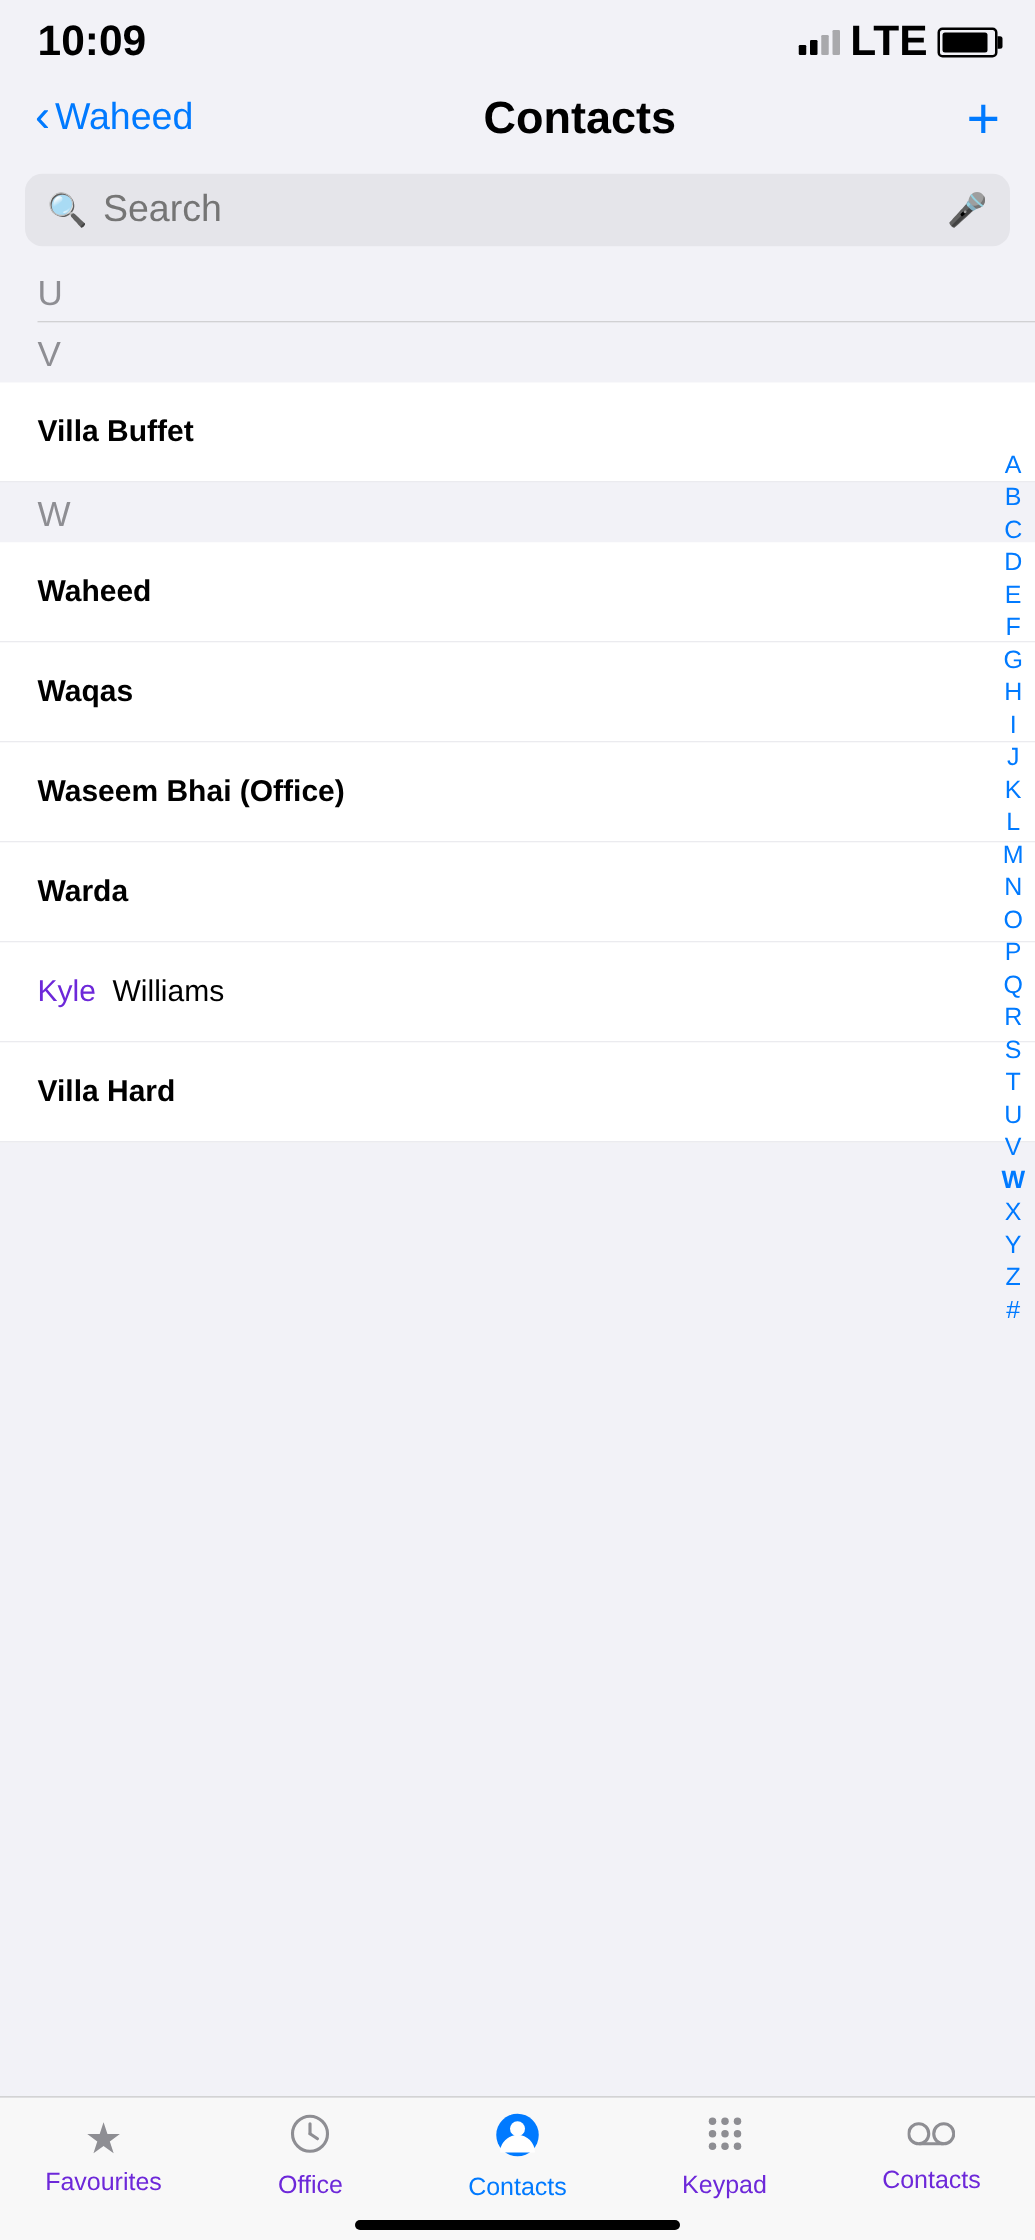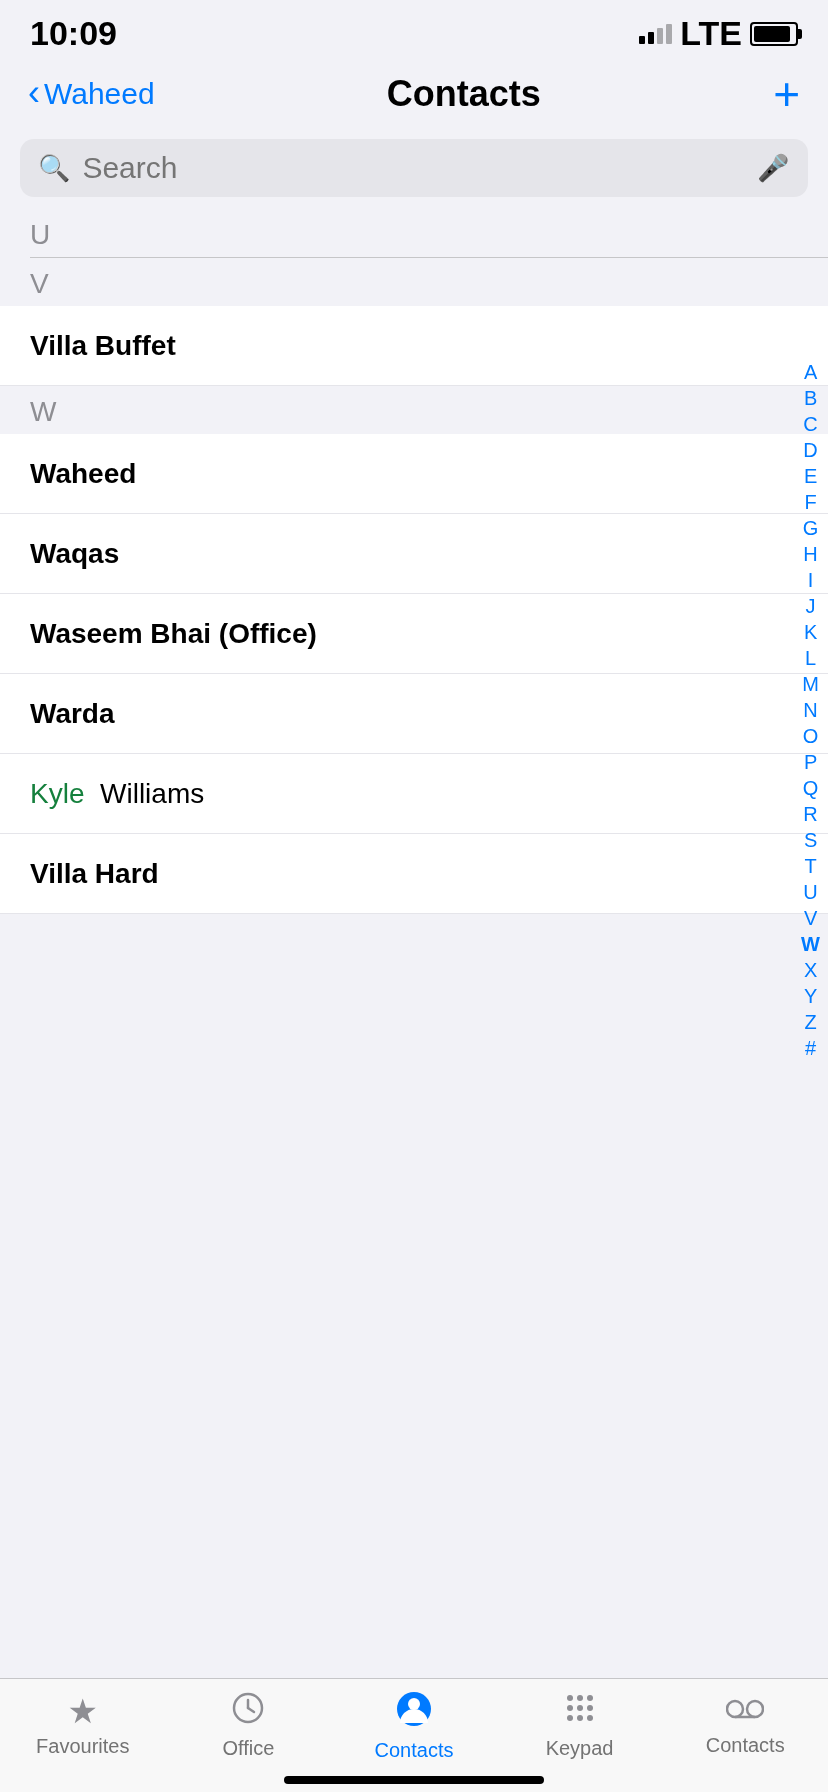--- a/index.html
+++ b/index.html
@@ -163,29 +163,29 @@
 
     .contact-item {
       display: flex;
       align-items: center;
       padding: 20px 30px;
       background: #fff;
       border-bottom: 1px solid #e5e5ea;
       min-height: 80px;
     }
     .contact-name {
-      font-size: 28px;
+      font-size: 24px;
       color: #000;
     }
     .contact-name.bold {
       font-weight: 600;
     }
     .contact-name .first-name {
       font-weight: 400;
-      color: #15803d;
+      color: #6d28d9;
     }
 
     
     .alphabet-index {
       position: fixed;
       right: 8px;
       top: 360px;
       display: flex;
       flex-direction: column;
       align-items: center;
@@ -224,21 +224,21 @@
     }
     .tab-icon {
       font-size: 34px;
       color: #8e8e93;
     }
     .tab-icon.active {
       color: #007aff;
     }
     .tab-label {
       font-size: 20px;
-      color: #737373;
+      color: #6d28d9;
     }
     .tab-label.active {
       color: #007aff;
     }
 
     
     .home-indicator {
       position: fixed;
       bottom: 8px;
       left: 50%;

